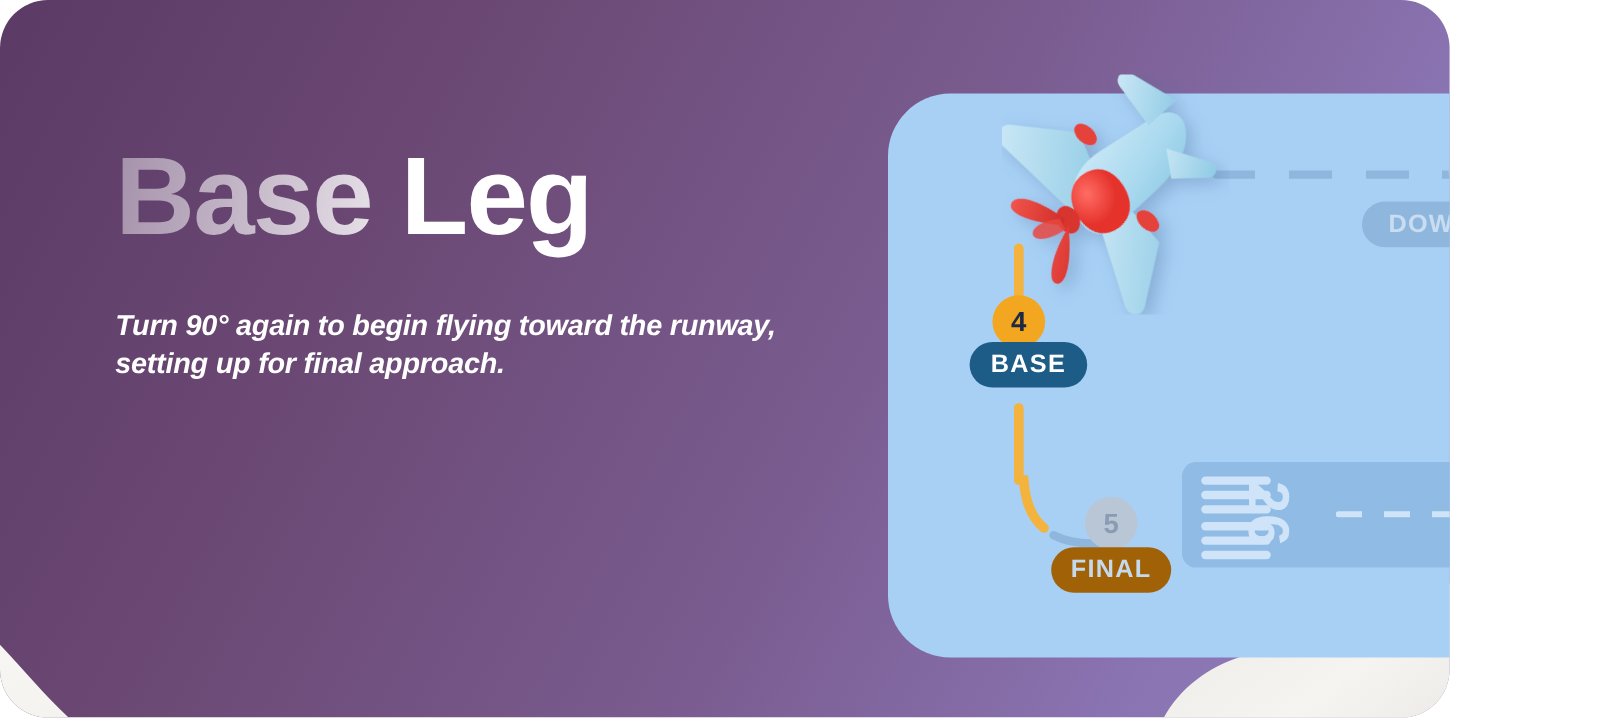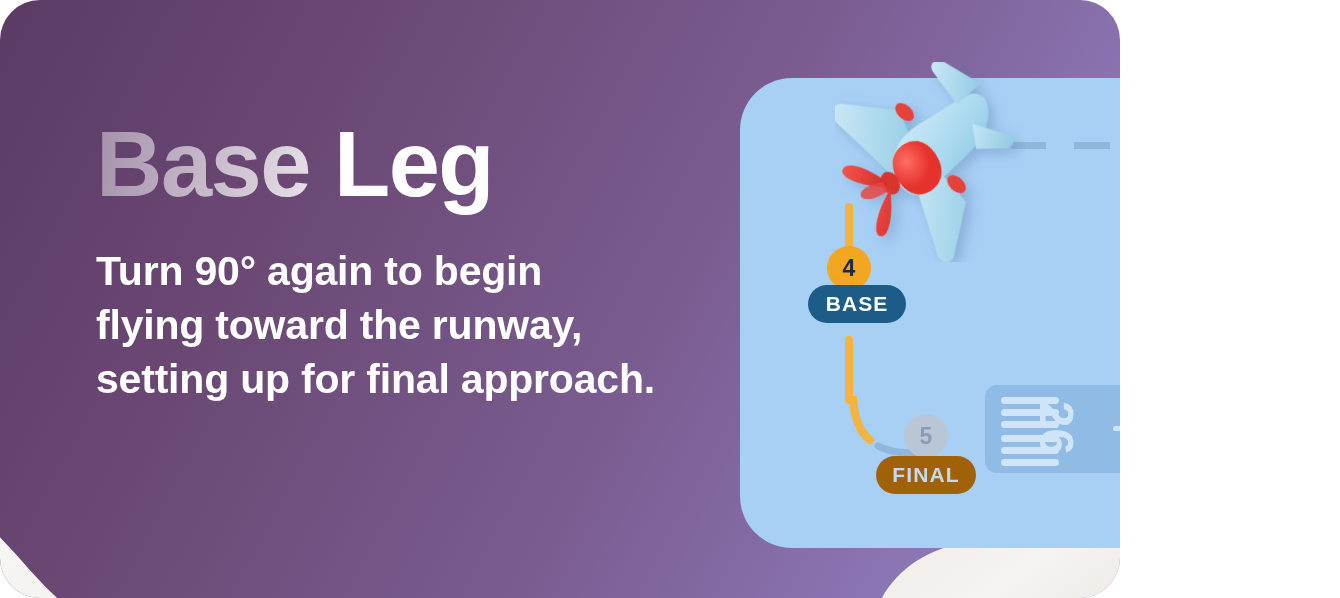--- a/index.html
+++ b/index.html
@@ -1,21 +1,21 @@
 <!DOCTYPE html>
 <html><head>
 <meta charset="utf-8">
 <style>
   * { margin:0; padding:0; box-sizing:border-box; }
   html,body { width:1340px; height:598px; background:#ffffff; }
   body { font-family:"Liberation Sans", sans-serif; overflow:hidden; }
 
   #card {
     position:relative;
-    width:1120px; height:598px;
+    width:1208px; height:598px;
     border-radius:40px;
     overflow:hidden;
     background:linear-gradient(118deg,#5b3a66 0%,#6a4873 26%,#7a5c90 58%,#8a74b2 82%,#9280bd 100%);
   }
 
   
   .blob { position:absolute; pointer-events:none; }
   #blob-left  { left:-168px; bottom:-120px; width:430px; height:300px; }
   #blob-right { right:-120px; bottom:-110px; width:400px; height:300px; }
 
@@ -25,23 +25,23 @@
     font-size:92px; font-weight:bold; line-height:1.02;
     letter-spacing:-1.5px; white-space:nowrap;
   }
   #title-faded {
     background:linear-gradient(100deg,rgba(255,255,255,.42) 0%,rgba(255,255,255,.62) 45%,rgba(255,255,255,.88) 100%);
     -webkit-background-clip:text; background-clip:text;
     -webkit-text-fill-color:transparent; color:transparent;
   }
   #title-strong { color:#ffffff; }
   #page-subtitle {
-    margin-top:32px;
-    font-size:41px; font-weight:bold; line-height:1.32;
-    color:#ffffff; letter-spacing:-.2px; max-width:560px;
+    margin-top:44px;
+    font-size:24px; font-weight:bold; line-height:1.32;
+    color:#ffffff; letter-spacing:-.2px; max-width:560px;font-style:italic;
   }
 
   
   #diagram-panel {
     position:absolute; left:740px; top:78px;
     width:518px; height:470px;
     background:#a8d0f5; border-radius:52px;
   }
   #panel-clip {
     position:absolute; inset:0; border-radius:52px; overflow:hidden;

